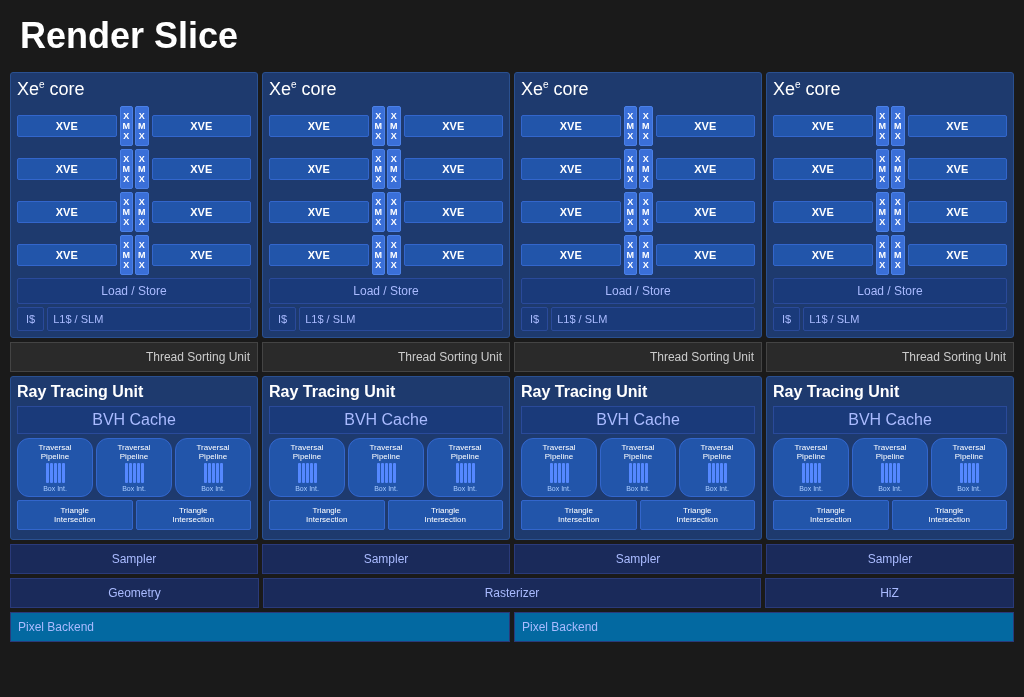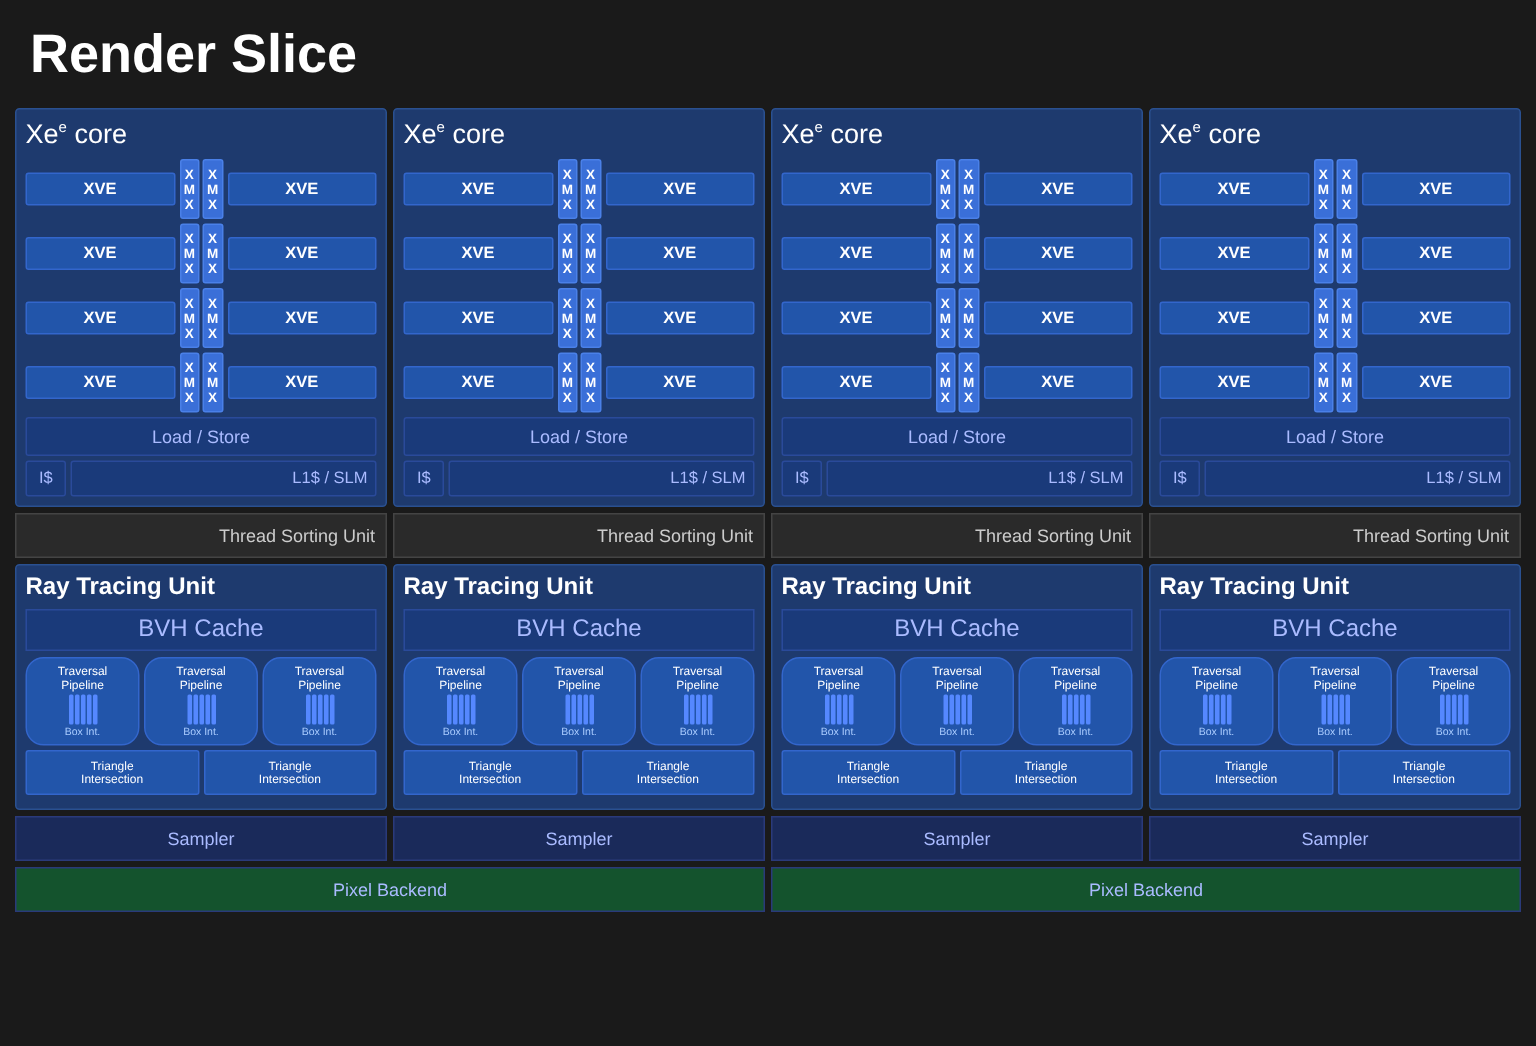--- a/index.html
+++ b/index.html
@@ -92,21 +92,21 @@
       border: 1px solid #2a4a9a;
       text-align: center;
       padding: 5px 8px;
       font-size: 11px;
       border-radius: 2px;
       color: #aabbff;
     }
     .l1-slm-box {
       background: #1a3a7a;
       border: 1px solid #2a4a9a;
-      text-align: right;
+      text-align: left;
       padding: 5px;
       font-size: 11px;
       border-radius: 2px;
       color: #aabbff;
     }
     .thread-sorting-row {
       display: grid;
       grid-template-columns: repeat(4, 1fr);
       gap: 4px;
       margin-bottom: 4px;
@@ -230,23 +230,23 @@
       font-size: 12px;
       color: #aabbff;
     }
     .pixel-row {
       display: grid;
       grid-template-columns: 1fr 1fr;
       gap: 4px;
       margin-bottom: 4px;
     }
     .pixel-cell {
-      background: #14532d;
+      background: #0369a1;
       border: 1px solid #2a3a7a;
-      text-align: center;
+      text-align: left;
       padding: 7px;
       font-size: 12px;
       color: #aabbff;
     }
   </style>
 </head>
 <body>
 
 <h1>Render Slice</h1>
 
@@ -608,18 +608,23 @@
 
 <div class="bottom-rows">
 
   <div class="sampler-row">
     <div class="sampler-cell">Sampler</div>
     <div class="sampler-cell">Sampler</div>
     <div class="sampler-cell">Sampler</div>
     <div class="sampler-cell">Sampler</div>
   </div>
 
+  <div class="geo-row">
+    <div class="geo-cell">Geometry</div>
+    <div class="geo-cell">Rasterizer</div>
+    <div class="geo-cell">HiZ</div>
+  </div>
 
   <div class="pixel-row">
     <div class="pixel-cell">Pixel Backend</div>
     <div class="pixel-cell">Pixel Backend</div>
   </div>
 </div>
 
 </body></html>

